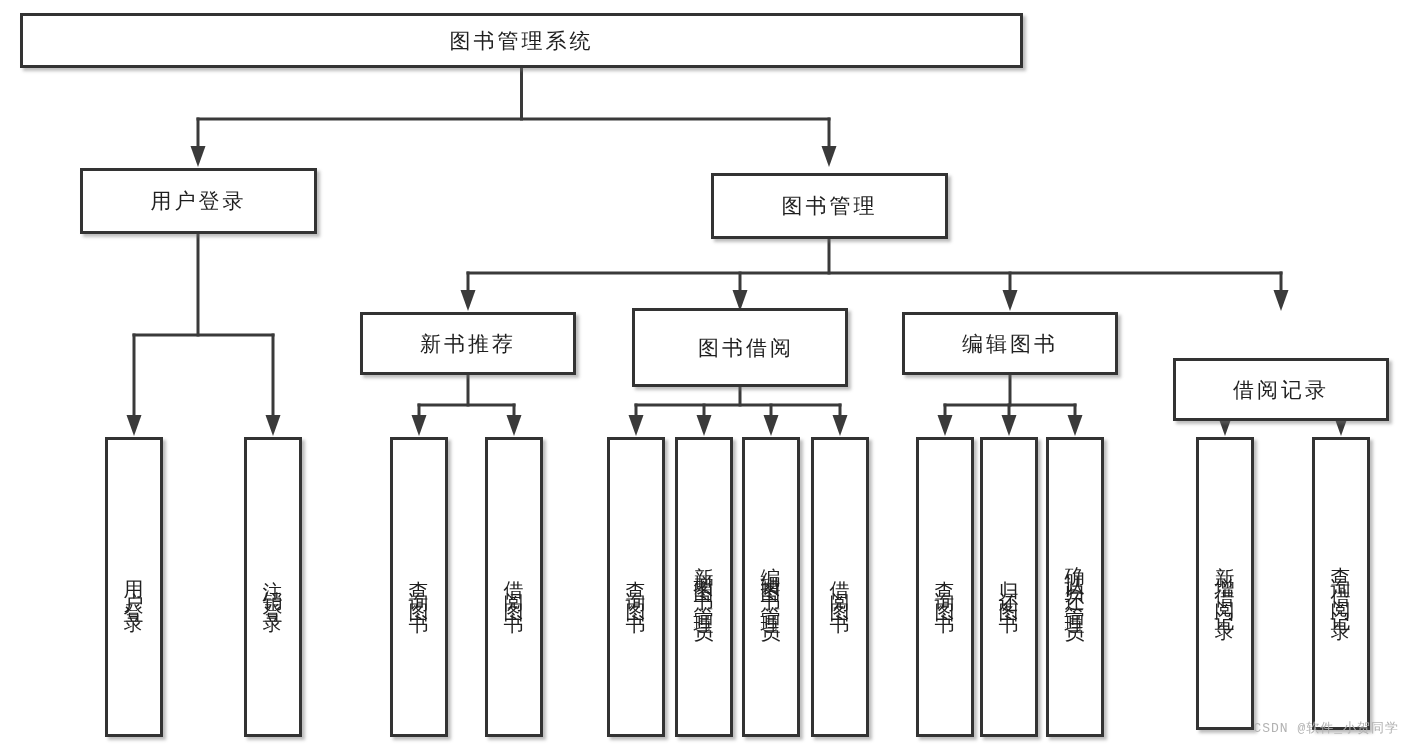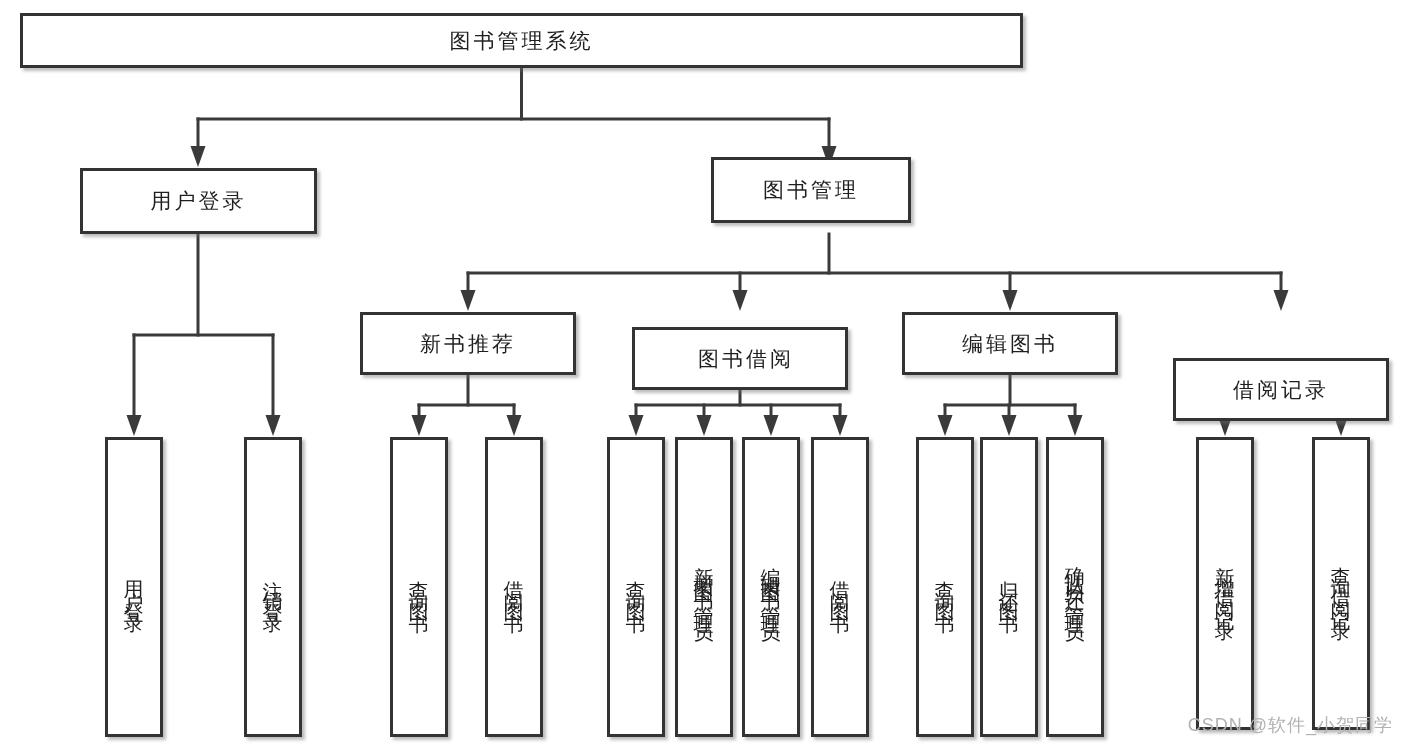--- a/index.html
+++ b/index.html
@@ -17,22 +17,22 @@
     font-size:21px;letter-spacing:3px;white-space:nowrap;
   }
   .vbox span{
     writing-mode:vertical-rl;text-orientation:mixed;
     font-size:20px;letter-spacing:11px;line-height:1;
   }
   .vbox.long span{letter-spacing:8px;}
   #connectors{position:absolute;left:0;top:0;z-index:0;}
   .box{z-index:1;}
   #watermark{
-    position:absolute;right:12px;bottom:10px;z-index:2;
-    font-size:18px;letter-spacing:1px;white-space:nowrap;
+    position:absolute;right:6px;bottom:10px;z-index:2;
+    font-size:13px;letter-spacing:1px;white-space:nowrap;font-family:Liberation Mono, monospace;
   }
 </style>
 </head>
 <body>
 
 <div id="stage" style="color: rgb(31, 31, 31);">
 
   <svg id="connectors" width="1405" height="747">
       <g stroke="#3a3a3a" stroke-width="3" fill="none" stroke-linecap="square">
         <path d="M521.5 67 V119"></path>
@@ -90,28 +90,28 @@
       <polygon points="1333.5,415 1348.5,415 1341,436" fill="#3a3a3a"></polygon>
     </svg>
 
   <div class="box hbox" style="left:20px;top:13px;width:1003px;height:55px;">
     <span>图书管理系统</span>
   </div>
 
   <div class="box hbox" style="left:80px;top:168px;width:237px;height:66px;">
     <span>用户登录</span>
   </div>
-  <div class="box hbox" style="left:711px;top:157px;width:200px;height:66px;">
+  <div class="box hbox" style="left:711px;top:173px;width:237px;height:66px;">
     <span>图书管理</span>
   </div>
 
   <div class="box hbox" style="left:360px;top:312px;width:216px;height:63px;">
     <span>新书推荐</span>
   </div>
-  <div class="box hbox" style="left:632px;top:327px;width:216px;height:63px;padding-left:12px;">
+  <div class="box hbox" style="left:632px;top:308px;width:216px;height:79px;padding-left:12px;">
     <span>图书借阅</span>
   </div>
   <div class="box hbox" style="left:902px;top:312px;width:216px;height:63px;">
     <span>编辑图书</span>
   </div>
   <div class="box hbox" style="left:1173px;top:312px;width:216px;height:63px;margin-top:46px;">
     <span>借阅记录</span>
   </div>
 
   <div class="box vbox" style="left:105px;top:437px;width:58px;height:300px;">

